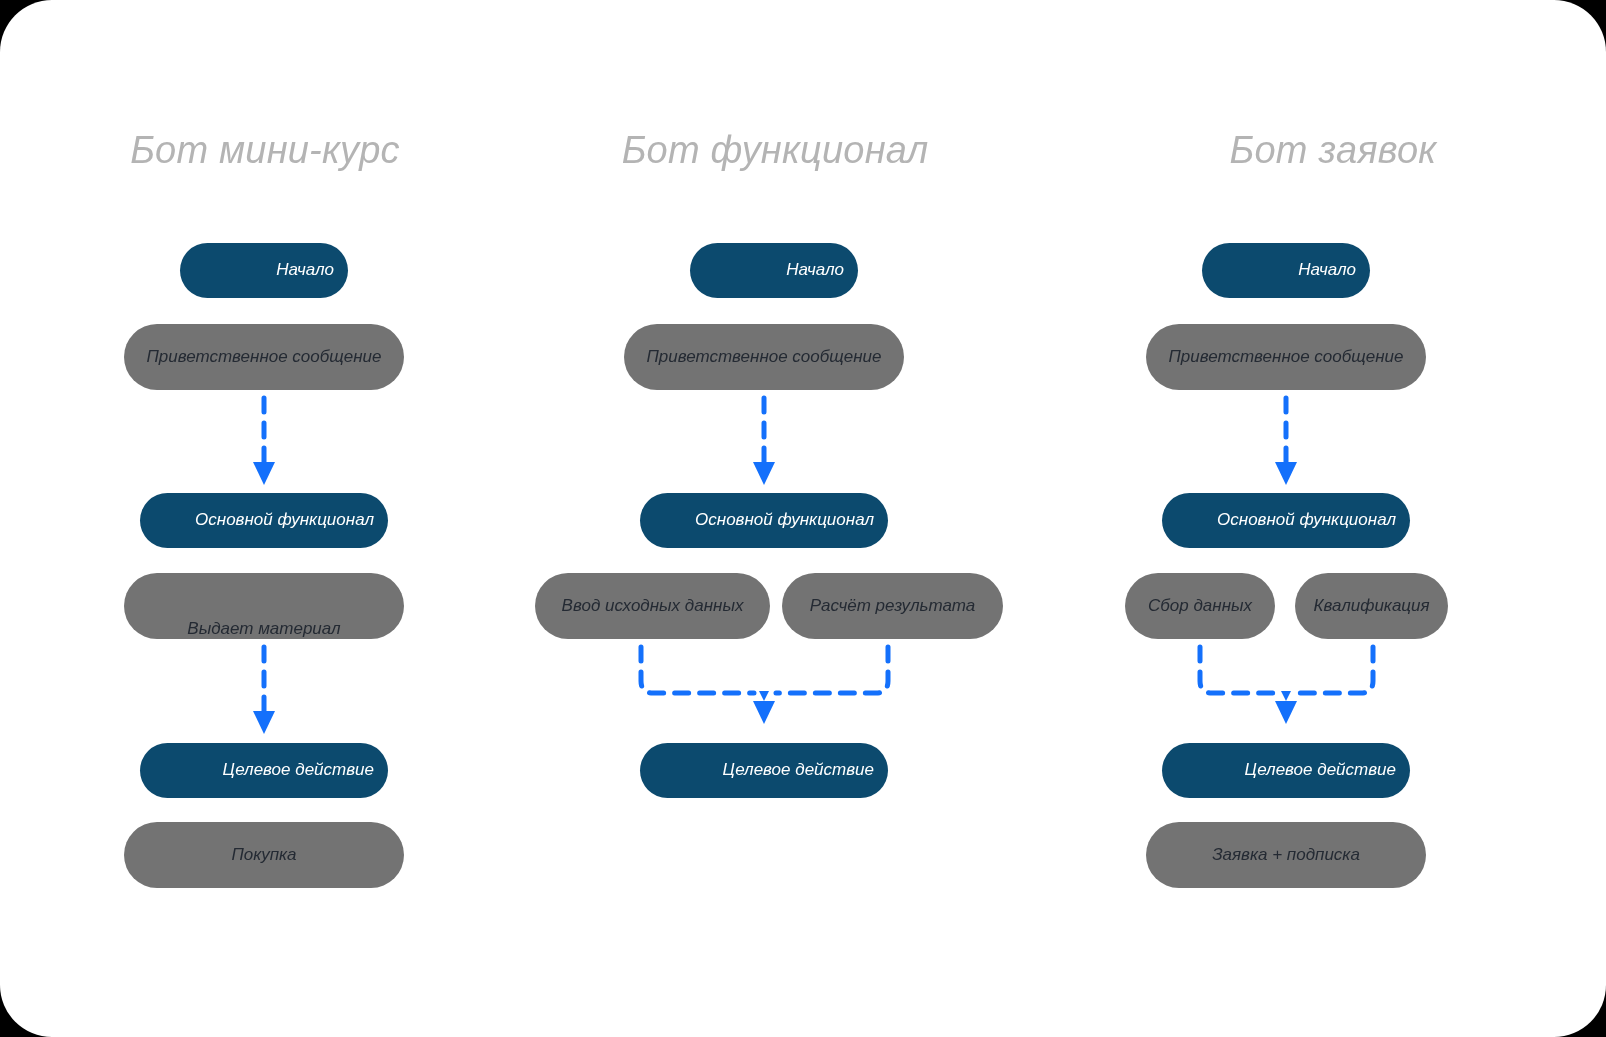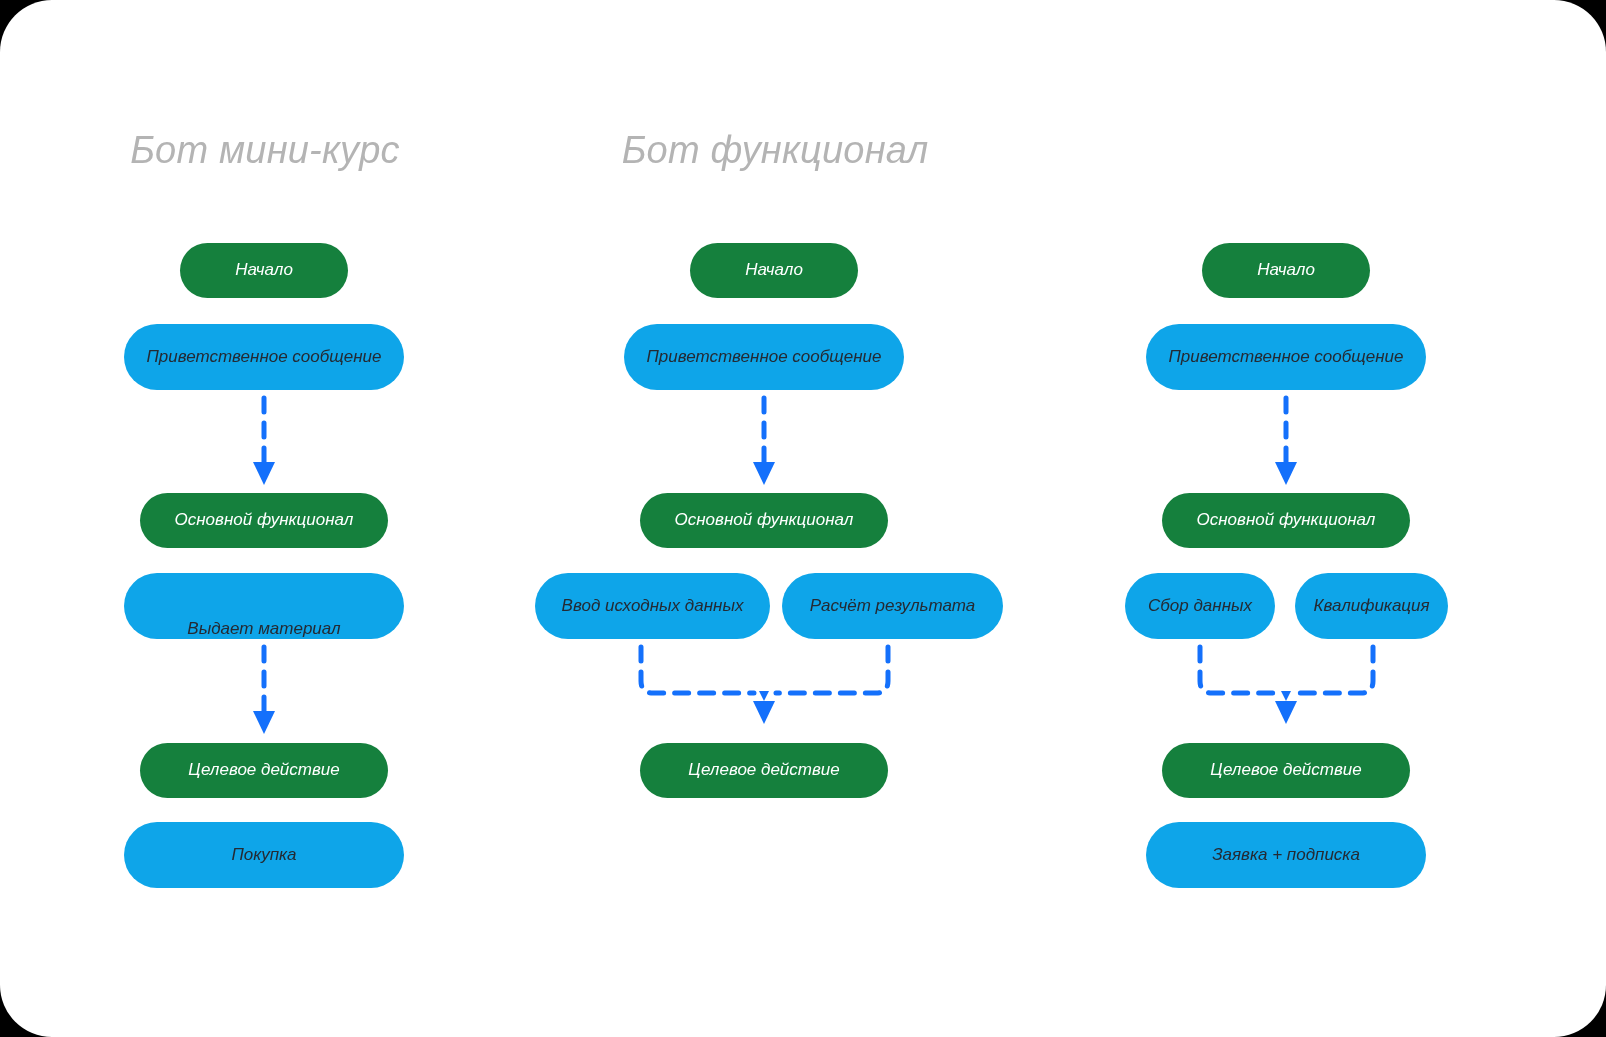--- a/index.html
+++ b/index.html
@@ -48,25 +48,26 @@
     position: absolute;
     display: flex;
     align-items: center;
     justify-content: center;
     border-radius: 999px;
     text-align: center;
     line-height: 1.2;
     padding: 0 14px;
   }
   .node.primary {
-    background: #15803d;
+    background: #0c4a6e;
     color: #ffffff;
+    justify-content: flex-end;
   }
   .node.soft {
-    background: #0ea5e9;
+    background: #737373;
     color: #242a33;
   }
   .node .label { font-size: 17px; font-weight: 400; white-space: nowrap; }
   .node.start .label { font-size: 17px; }
 
   svg.conn {
     position: absolute;
     overflow: visible;
     pointer-events: none;
   }
@@ -160,20 +161,21 @@
     </svg>
 
     <div class="node primary" style="left:130px; top:743px; width:248px; height:55px;">
       <span class="label">Целевое действие</span>
     </div>
 
   </div>
 
   <div class="column" id="col-2" style="left:1060px;">
 
+    <div class="col-title">Бот заявок</div>
 
     <div class="node primary start" style="left:142px; top:243px; width:168px; height:55px;">
       <span class="label">Начало</span>
     </div>
 
     <div class="node soft" style="left:86px; top:324px; width:280px; height:66px;">
       <span class="label">Приветственное сообщение</span>
     </div>
 
     <svg class="conn" style="left:0; top:390px;" width="546" height="105">

